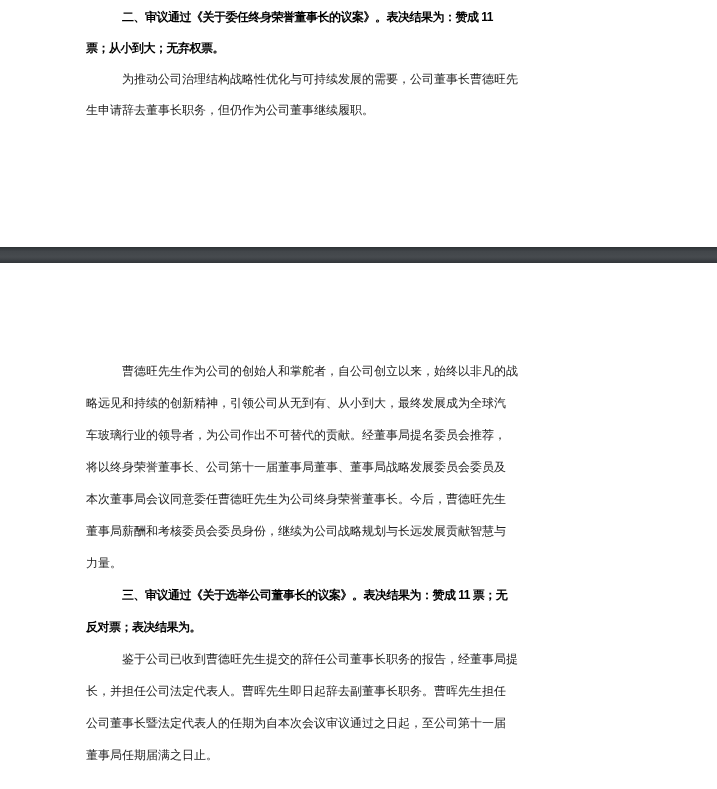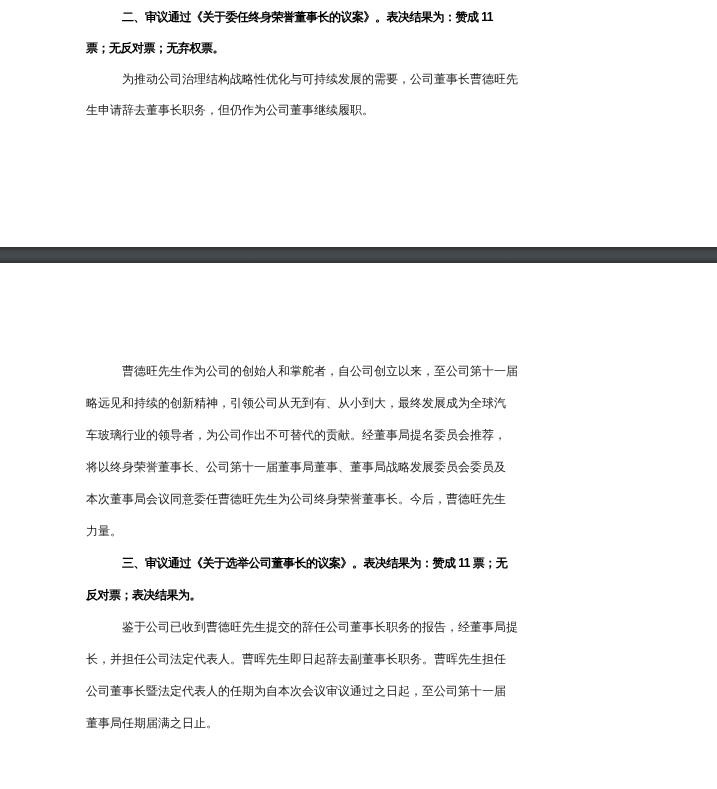--- a/index.html
+++ b/index.html
@@ -59,33 +59,34 @@
     text-indent: 36px;
   }
 </style>
 </head>
 <body>
 
 <div class="doc">
 
   <div class="page page-1">
     <div class="line heading indent">二、审议通过《关于委任终身荣誉董事长的议案》。表决结果为：赞成 11</div>
-    <div class="line heading">票；无反对票；无弃权票。</div>
+    <div class="line heading">票；从小到大；无弃权票。</div>
     <div class="line indent">为推动公司治理结构战略性优化与可持续发展的需要，公司董事长曹德旺先</div>
     <div class="line">生申请辞去董事长职务，但仍作为公司董事继续履职。</div>
   </div>
 
   <div class="page-separator"></div>
 
   <div class="page page-2">
-    <div class="line indent">曹德旺先生作为公司的创始人和掌舵者，自公司创立以来，至公司第十一届</div>
+    <div class="line indent">曹德旺先生作为公司的创始人和掌舵者，自公司创立以来，始终以非凡的战</div>
     <div class="line">略远见和持续的创新精神，引领公司从无到有、从小到大，最终发展成为全球汽</div>
     <div class="line">车玻璃行业的领导者，为公司作出不可替代的贡献。经董事局提名委员会推荐，</div>
     <div class="line">将以终身荣誉董事长、公司第十一届董事局董事、董事局战略发展委员会委员及</div>
     <div class="line">本次董事局会议同意委任曹德旺先生为公司终身荣誉董事长。今后，曹德旺先生</div>
+    <div class="line">董事局薪酬和考核委员会委员身份，继续为公司战略规划与长远发展贡献智慧与</div>
     <div class="line">力量。</div>
 
     <div class="line heading indent">三、审议通过《关于选举公司董事长的议案》。表决结果为：赞成 11 票；无</div>
     <div class="line heading">反对票；表决结果为。</div>
 
     <div class="line indent">鉴于公司已收到曹德旺先生提交的辞任公司董事长职务的报告，经董事局提</div>
     <div class="line">长，并担任公司法定代表人。曹晖先生即日起辞去副董事长职务。曹晖先生担任</div>
     <div class="line">公司董事长暨法定代表人的任期为自本次会议审议通过之日起，至公司第十一届</div>
     <div class="line">董事局任期届满之日止。</div>
   </div>

